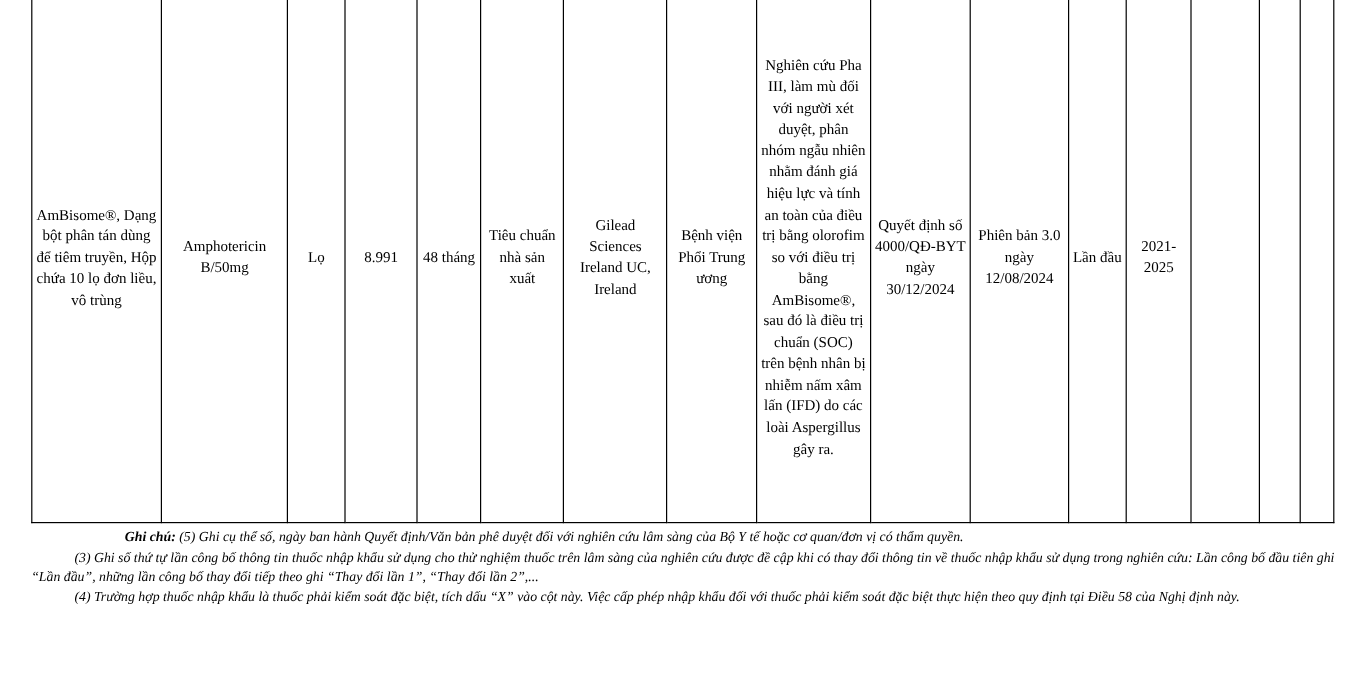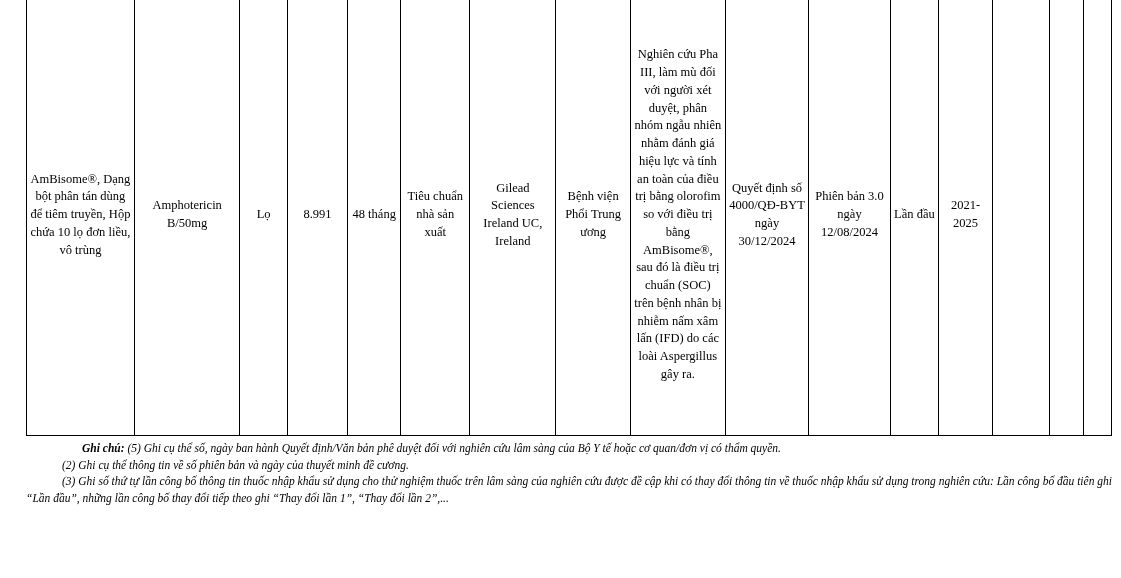--- a/index.html
+++ b/index.html
@@ -70,21 +70,21 @@
     font-family: "Liberation Serif", serif;
     font-size: 11.5px;
     line-height: 1.45;
     font-style: italic;
     text-align: justify;
   }
   .notes .note-line { display: block; }
   .notes .note-label {
     font-weight: bold;
     font-style: italic;
-    margin-left: 56px;
+    margin-left: 78px;
   }
   .notes .indent-1 { padding-left: 36px; display: inline-block; }
   .notes .note-body { font-style: italic; }
 </style>
 </head>
 <body>
 
 <div class="page">
 
   <table class="doc-table">
@@ -123,17 +123,17 @@
         <td>2021-2025</td>
         <td></td>
         <td></td>
         <td></td>
       </tr>
     </tbody>
   </table>
 
   <div class="notes">
     <span class="note-line"><span class="note-label">Ghi chú:</span> <span class="note-body">(5) Ghi cụ thể số, ngày ban hành Quyết định/Văn bản phê duyệt đối với nghiên cứu lâm sàng của Bộ Y tế hoặc cơ quan/đơn vị có thẩm quyền.</span></span>
-    <span class="note-line"><span class="indent-1"></span><span class="note-body">(2) Ghi cụ thể thông tin về số phiên bản và ngày của thuyết minh đề cương.</span></span>
     <span class="note-line"><span class="indent-1"></span><span class="note-body">(3) Ghi số thứ tự lần công bố thông tin thuốc nhập khẩu sử dụng cho thử nghiệm thuốc trên lâm sàng của nghiên cứu được đề cập khi có thay đổi thông tin về thuốc nhập khẩu sử dụng trong nghiên cứu: Lần công bố đầu tiên ghi “Lần đầu”, những lần công bố thay đổi tiếp theo ghi “Thay đổi lần 1”, “Thay đổi lần 2”,...</span></span>
+    <span class="note-line"><span class="indent-1"></span><span class="note-body">(4) Trường hợp thuốc nhập khẩu là thuốc phải kiểm soát đặc biệt, tích dấu “X” vào cột này. Việc cấp phép nhập khẩu đối với thuốc phải kiểm soát đặc biệt thực hiện theo quy định tại Điều 58 của Nghị định này.</span></span>
   </div>
 
 </div>
 
 </body></html>

